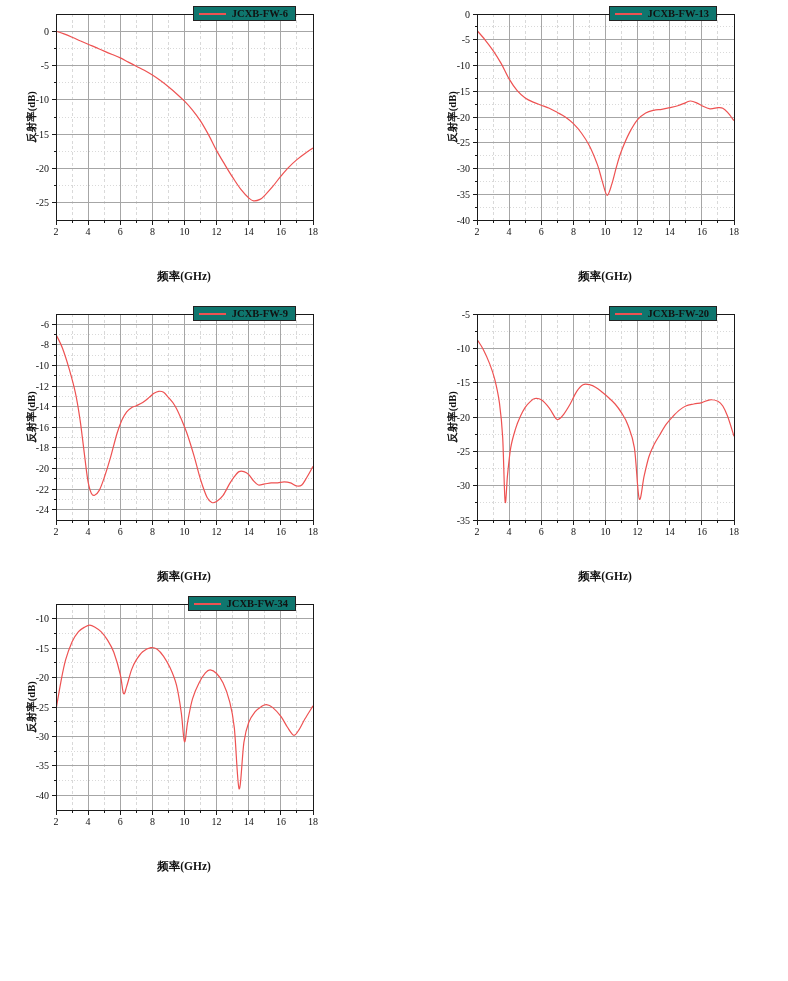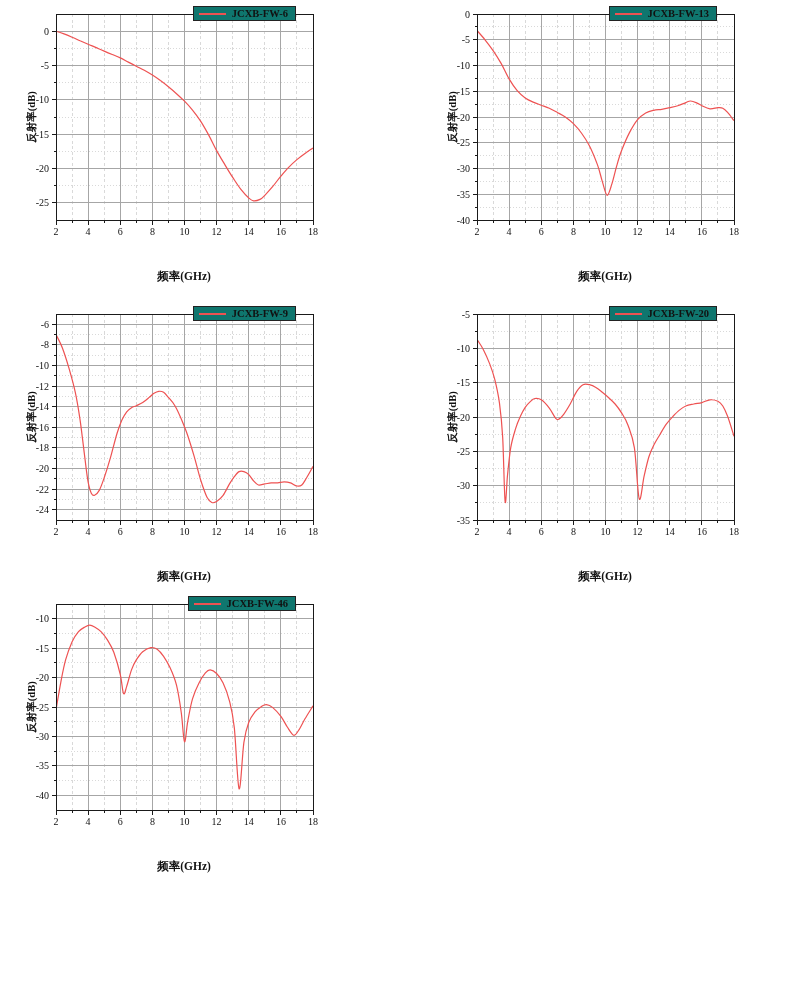--- a/index.html
+++ b/index.html
@@ -496,15 +496,15 @@
       <line x1="33.5" x2="36" y1="161.1" y2="161.1" stroke="#1a1a1a" shape-rendering="crispEdges"></line>
       <line x1="33.5" x2="36" y1="131.7" y2="131.7" stroke="#1a1a1a" shape-rendering="crispEdges"></line>
       <line x1="33.5" x2="36" y1="102.3" y2="102.3" stroke="#1a1a1a" shape-rendering="crispEdges"></line>
       <line x1="33.5" x2="36" y1="72.9" y2="72.9" stroke="#1a1a1a" shape-rendering="crispEdges"></line>
       <line x1="33.5" x2="36" y1="43.4" y2="43.4" stroke="#1a1a1a" shape-rendering="crispEdges"></line>
     </svg>
   <div class="ylabel">反射率(dB)</div>
   <div class="xlabel">频率(GHz)</div>
   <div class="legend">
     <span class="legend-line" style="background: rgb(238, 82, 82);"></span>
-    <span class="legend-label">JCXB-FW-46</span>
+    <span class="legend-label">JCXB-FW-34</span>
   </div>
 </figure>
 
 </body></html>

